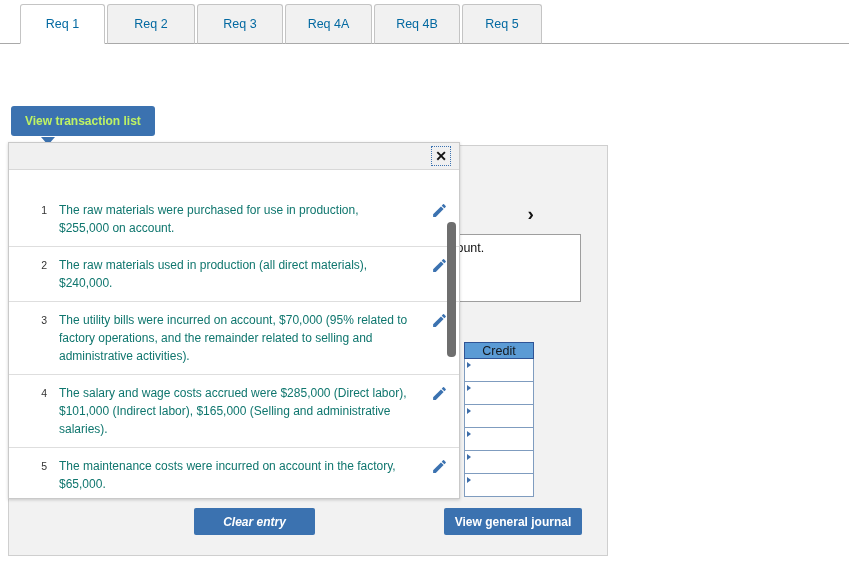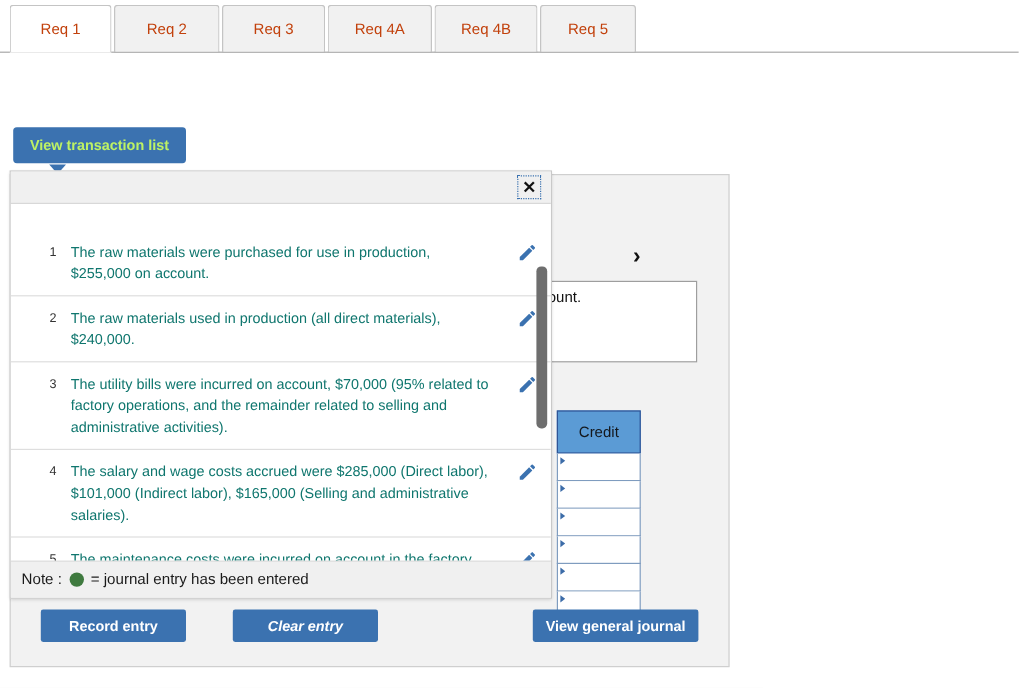--- a/index.html
+++ b/index.html
@@ -16,23 +16,23 @@
   .tabstrip {
     position: absolute; left: 0; top: 0; width: 849px; height: 44px;
     border-bottom: 1px solid #a9a9a9;
   }
   .tab {
     position: absolute; top: 4px; height: 40px;
     background: #f1f1f1;
     border: 1px solid #c4c4c4;
     border-bottom: 1px solid #a9a9a9;
     border-radius: 3px 3px 0 0;
-    color: #c2410c; font-size: 12.5px;
+    color: #0369a1; font-size: 12.5px;
     display: flex; align-items: center; justify-content: center;
-    cursor: pointer; user-select: none;
+    cursor: pointer; user-select: none; margin-left: 12px;
   }
   .tab.active {
     background: #ffffff;
     border-bottom: 1px solid #ffffff;
     z-index: 3;
   }
 
   
   .banner {
     position: absolute; left: 0; top: 45px; width: 849px; height: 45px;
@@ -77,21 +77,21 @@
   .memo-box {
     position: absolute; left: 420px; top: 88px;
     width: 152px; height: 68px;
     background: #fff; border: 1px solid #9e9e9e;
     font-size: 12.5px; color: #111; padding: 6px 7px;
   }
   .credit-col {
     position: absolute; left: 455px; top: 196px; width: 70px;
   }
   .credit-head {
-    height: 36px; background: #5b9bd5; border: 1px solid #2f5496;
+    height: 17px; background: #5b9bd5; border: 1px solid #2f5496;
     color: #14181d; font-size: 12.5px;
     display: flex; align-items: center; justify-content: center;
   }
   .credit-cell {
     height: 23px; background: #ffffff;
     border: 1px solid #7f9cbf; border-top: none;
     position: relative;
   }
   .credit-cell::before {
     content: ""; position: absolute; left: 2px; top: 3px;
@@ -238,21 +238,20 @@
     <div class="credit-col">
       <div class="credit-head">Credit</div>
       <div class="credit-cell"></div>
       <div class="credit-cell"></div>
       <div class="credit-cell"></div>
       <div class="credit-cell"></div>
       <div class="credit-cell"></div>
       <div class="credit-cell"></div>
     </div>
 
-    <button class="act-btn" style="left:25px;top:362px;width:121px;">Record entry</button>
     <button class="act-btn" style="left:185px;top:362px;width:121px;font-style:italic;">Clear entry</button>
     <button class="act-btn" style="left:435px;top:362px;width:138px;">View general journal</button>
   </div>
 
   <div class="popup">
 
     <div class="popup-head">
       <button class="close-x">✕</button>
     </div>
 
@@ -312,21 +311,16 @@
               <path d="M20.71 7.04a1 1 0 000-1.41l-2.34-2.34a1 1 0 00-1.41 0l-1.83 1.83 3.75 3.75 1.83-1.83z" fill="#3b72b0"></path>
             </svg>
           </div>
         </div>
 
       </div>
       <div class="tx-sb-track"></div>
       <div class="tx-sb-thumb"></div>
     </div>
 
-    <div class="note-bar">
-      <span>Note :</span>
-      <span class="note-dot"></span>
-      <span>= journal entry has been entered</span>
-    </div>
 
   </div>
 
 </div>
 
 </body></html>

